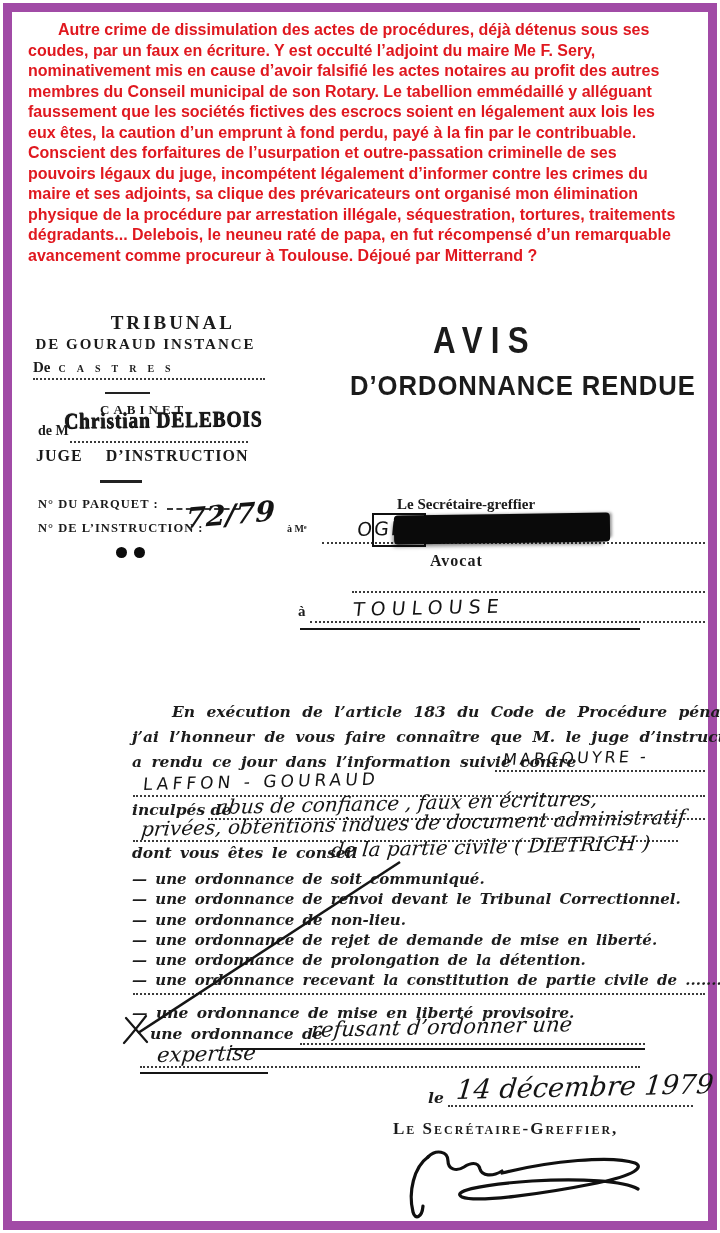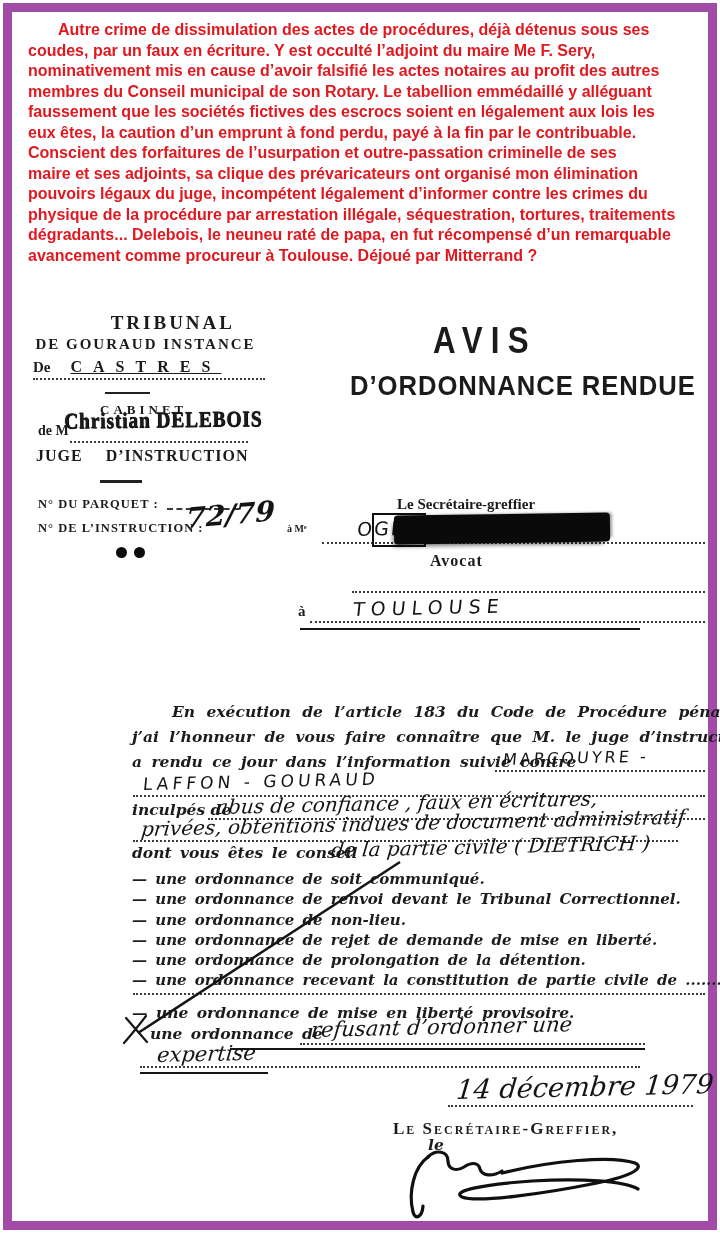--- a/index.html
+++ b/index.html
@@ -56,32 +56,32 @@
   <div class="frame"></div>
 
   <div class="intro">
     <div class="intro-line indent">Autre crime de dissimulation des actes de procédures, déjà détenus sous ses</div>
     <div class="intro-line">coudes, par un faux en écriture. Y est occulté l’adjoint du maire Me F. Sery,</div>
     <div class="intro-line">nominativement mis en cause d’avoir falsifié les actes notaires au profit des autres</div>
     <div class="intro-line">membres du Conseil municipal de son Rotary. Le tabellion emmédaillé y alléguant</div>
     <div class="intro-line">faussement que les sociétés fictives des escrocs soient en légalement aux lois les</div>
     <div class="intro-line">eux êtes, la caution d’un emprunt à fond perdu, payé à la fin par le contribuable.</div>
     <div class="intro-line">Conscient des forfaitures de l’usurpation et outre-passation criminelle de ses</div>
+    <div class="intro-line">pouvoirs légaux du juge, incompétent légalement d’informer contre les crimes du</div>
     <div class="intro-line">maire et ses adjoints, sa clique des prévaricateurs ont organisé mon élimination</div>
-    <div class="intro-line">pouvoirs légaux du juge, incompétent légalement d’informer contre les crimes du</div>
     <div class="intro-line">physique de la procédure par arrestation illégale, séquestration, tortures, traitements</div>
     <div class="intro-line">dégradants... Delebois, le neuneu raté de papa, en fut récompensé d’un remarquable</div>
     <div class="intro-line">avancement comme procureur à Toulouse. Déjoué par Mitterrand ?</div>
   </div>
 
   <div class="abs serif-b" style="left:55px;top:312px;width:180px;text-align:right;font-size:19px;letter-spacing:3px;">TRIBUNAL</div>
   <div class="abs serif-b" style="left:28px;top:336px;width:235px;text-align:center;font-size:15px;letter-spacing:2px;">DE GOURAUD INSTANCE</div>
   <div class="abs" style="left:33px;top:358px;width:232px;border-bottom:2px dotted #3a3a3a;padding-bottom:2px;">
     <span class="serif-b" style="font-size:15px;">De</span>
-    <span class="serif-b" style="font-size:16px;letter-spacing:11px;margin-left:16px;text-decoration:underline;">CASTRES</span>
+    <span class="serif-b" style="font-size:10px;letter-spacing:11px;margin-left:4px;">CASTRES</span>
   </div>
   <div class="rule" style="left:105px;top:392px;width:45px;height:2px;"></div>
 
   <div class="abs" style="left:100px;top:402px;font-size:13px;letter-spacing:4px;font-weight:bold;">CABINET</div>
   <div class="abs stamp" style="left:64px;top:408px;">Christian DELEBOIS</div>
   <div class="abs serif-b" style="left:38px;top:423px;font-size:14px;">de M</div>
   <div class="dotline" style="left:70px;top:441px;width:178px;"></div>
   <div class="abs serif-b" style="left:36px;top:447px;font-size:16px;word-spacing:18px;letter-spacing:1px;">JUGE D’INSTRUCTION</div>
   <div class="rule" style="left:100px;top:480px;width:42px;height:3px;"></div>
 
@@ -136,21 +136,21 @@
   <div class="abs typed-i" style="left:132px;top:1003px;word-spacing:3px;">— une ordonnance de mise en liberté provisoire.</div>
 
   <div class="abs typed-i" style="left:150px;top:1024px;word-spacing:3px;">une ordonnance de</div>
   <div class="abs hw" style="left:310px;top:1018px;font-size:21px;">refusant d’ordonner une</div>
   <div class="dotline" style="left:300px;top:1043px;width:345px;"></div>
   <div class="solidline" style="left:230px;top:1048px;width:415px;"></div>
   <div class="abs hw" style="left:156px;top:1043px;font-size:21px;">expertise</div>
   <div class="dotline" style="left:140px;top:1066px;width:500px;"></div>
   <div class="solidline" style="left:140px;top:1072px;width:128px;"></div>
 
-  <div class="abs typed-i" style="left:428px;top:1088px;margin-top:47px;">le</div>
+  <div class="abs typed-i" style="left:428px;top:1088px;">le</div>
   <div class="abs hw" style="left:455px;top:1074px;font-size:27px;">14 décembre 1979</div>
   <div class="dotline" style="left:448px;top:1105px;width:245px;"></div>
   <div class="abs serif-b smallcaps" style="left:393px;top:1119px;font-size:17px;">Le Secrétaire-Greffier,</div>
 
   <svg class="overlay" width="720" height="1233" viewBox="0 0 720 1233">
 
     <line x1="400" y1="862" x2="138" y2="1033" stroke="#161616" stroke-width="2.6"></line>
 
     <path d="M126 1018 C 133 1026, 140 1034, 147 1042 M146 1016 C 139 1025, 132 1034, 124 1043" stroke="#161616" stroke-width="2.2" fill="none" stroke-linecap="round"></path>
 

